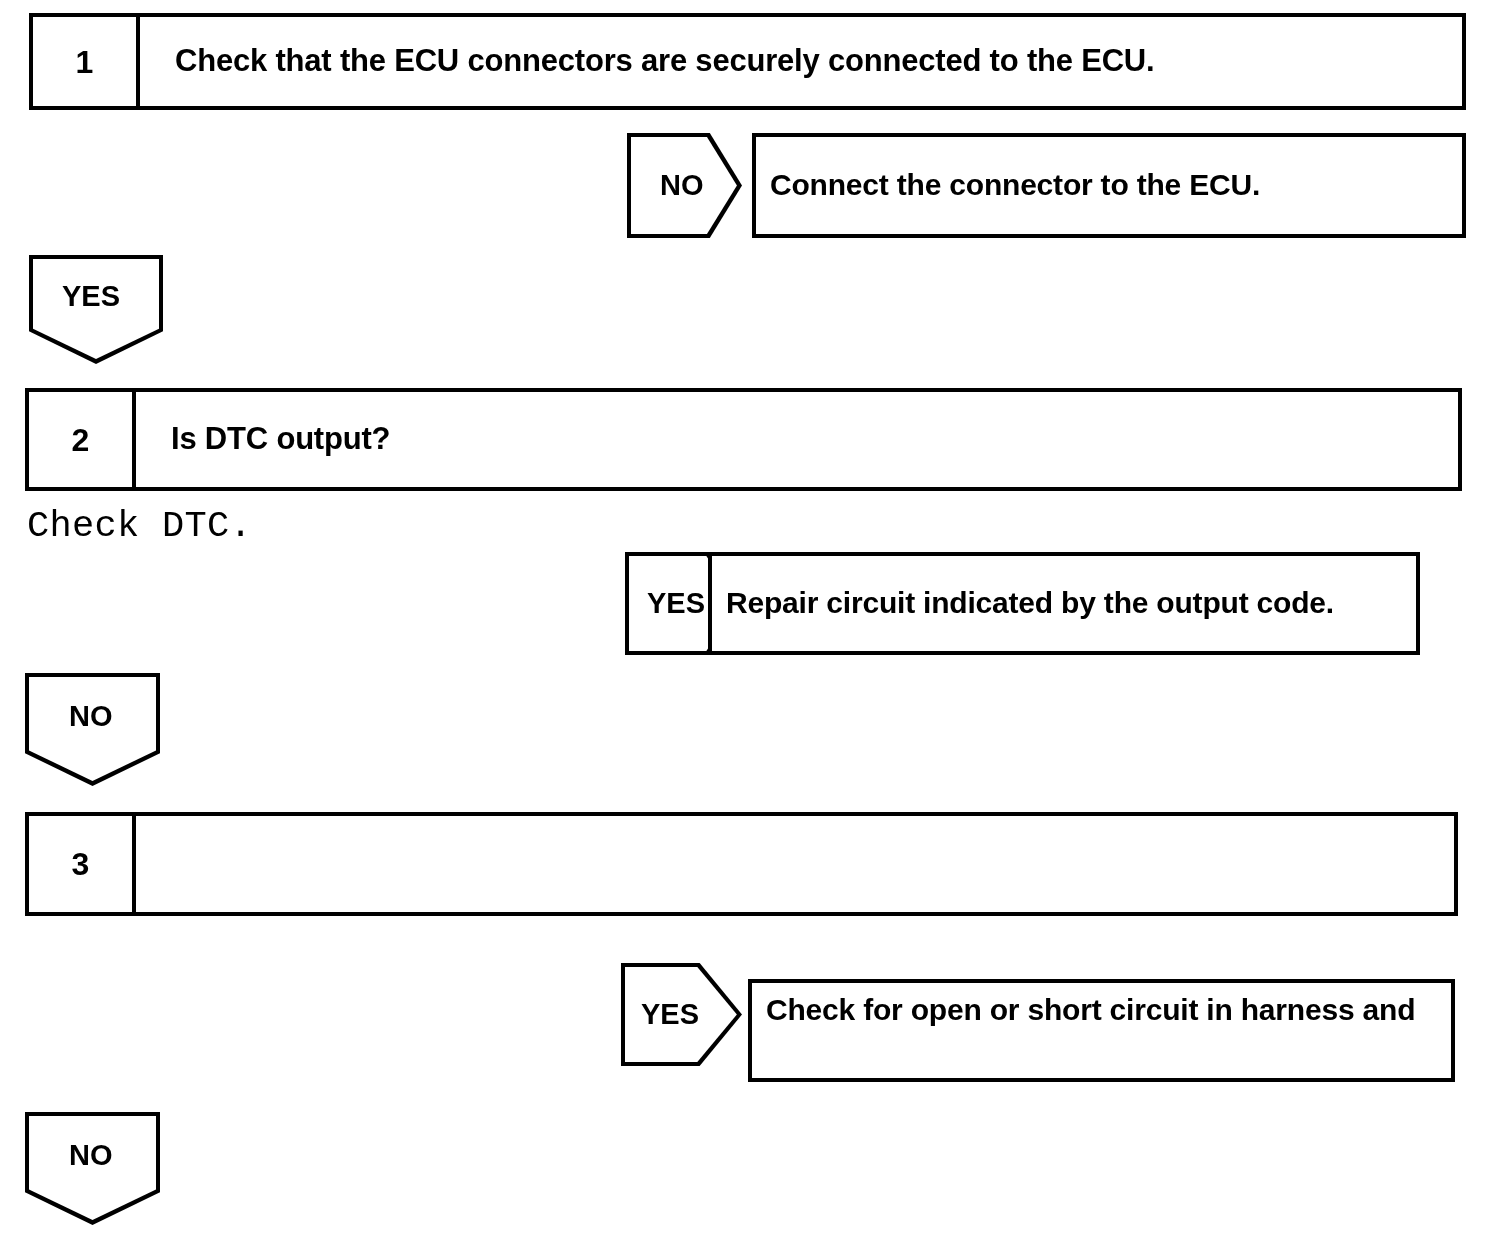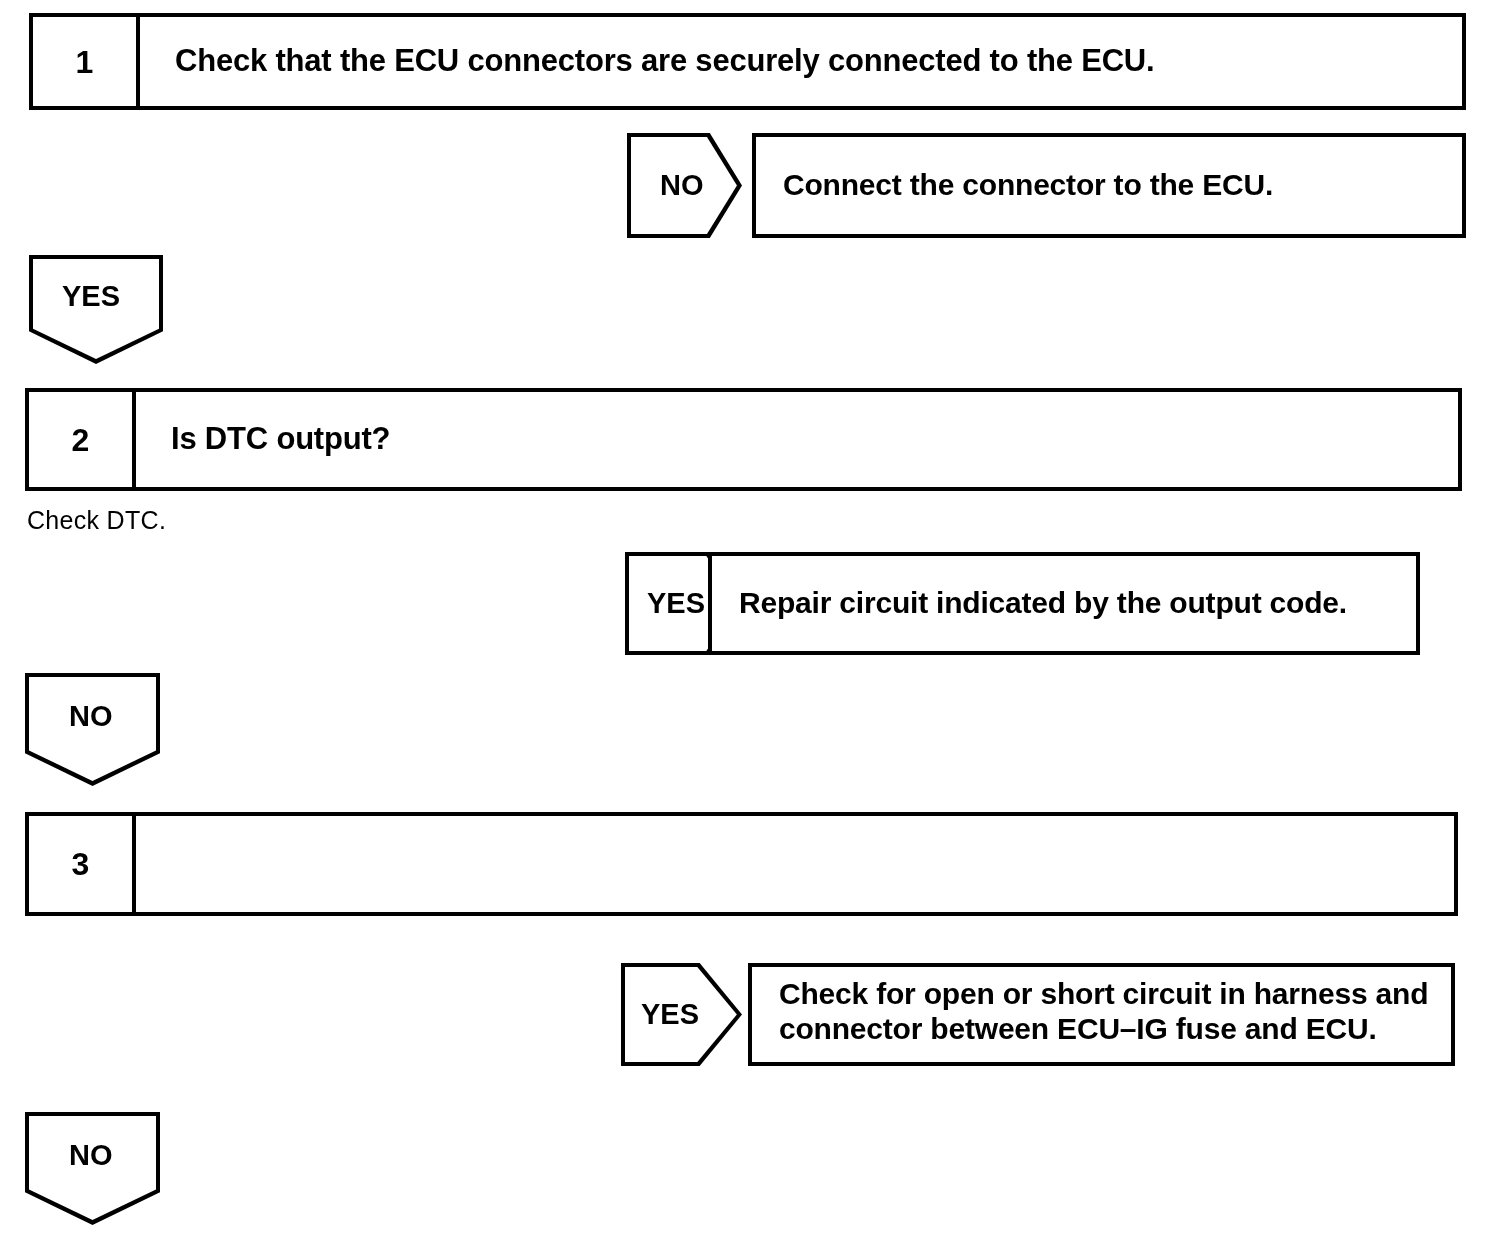--- a/index.html
+++ b/index.html
@@ -51,31 +51,32 @@
   }
 
   
   .result-box {
     position: absolute;
     box-sizing: border-box;
     border: 4px solid #000;
     background: #fff;
     display: flex;
     align-items: center;
-    padding-left: 27px;
+    padding-left: 14px;
     padding-right: 10px;
     font-size: 30px;
     font-weight: bold;
     letter-spacing: -0.2px;
     line-height: 1.14;
   }
   .result-box.two-line {
     align-items: flex-start;
     padding-top: 10px;
     line-height: 1.16;
+    margin-top: 16px;
   }
 
   
   .chev {
     position: absolute;
     background: #000;
     display: flex;
     align-items: center;
     justify-content: flex-start;
   }
@@ -107,25 +108,26 @@
     z-index: 3;
     font-size: 29px;
     font-weight: bold;
     line-height: 1;
     color: #000;
   }
 
   
   .note {
     position: absolute;
-    font-size: 25px;
+    font-size: 37px;
     font-weight: normal;
     letter-spacing: 0.3px;
     line-height: 1;
     white-space: nowrap;
+    font-family: Liberation Mono, monospace;
   }
 </style>
 </head>
 <body>
 
 <div id="page">
 
   <div class="step-box" style="left:29px; top:13px; width:1437px; height:97px;">
     <div class="step-num">1</div>
     <div class="step-text">Check that the ECU connectors are securely connected to the ECU.</div>
@@ -177,21 +179,20 @@
   </div>
 
   <div class="chev" style="left:621px; top:963px; width:121px; height:103px;
               clip-path: polygon(0 0, 65% 0, 100% 50%, 65% 100%, 0 100%);">
     <div class="chev-inner" style="clip-path: polygon(0 0, 64% 0, 99% 50%, 64% 100%, 0 100%);"></div>
     <span class="chev-label" style="margin-left:20px;">YES</span>
   </div>
 
   <div class="result-box two-line" style="left:748px; top:963px; width:707px; height:103px; flex-direction:column;">
     <span>Check for open or short circuit in harness and</span>
-    <span>connector between ECU–IG fuse and ECU.</span>
   </div>
 
   <div class="pent" style="left:25px; top:1112px; width:135px; height:113px;
               clip-path: polygon(0 0, 100% 0, 100% 71%, 50% 100%, 0 71%);">
     <div class="pent-inner" style="left:4px; top:4px; right:4px; bottom:4px;
                 clip-path: polygon(0 0, 100% 0, 100% 70%, 50% 99%, 0 70%);"></div>
     <span class="pent-label" style="left:44px; top:29px;">NO</span>
   </div>
 
 </div>

